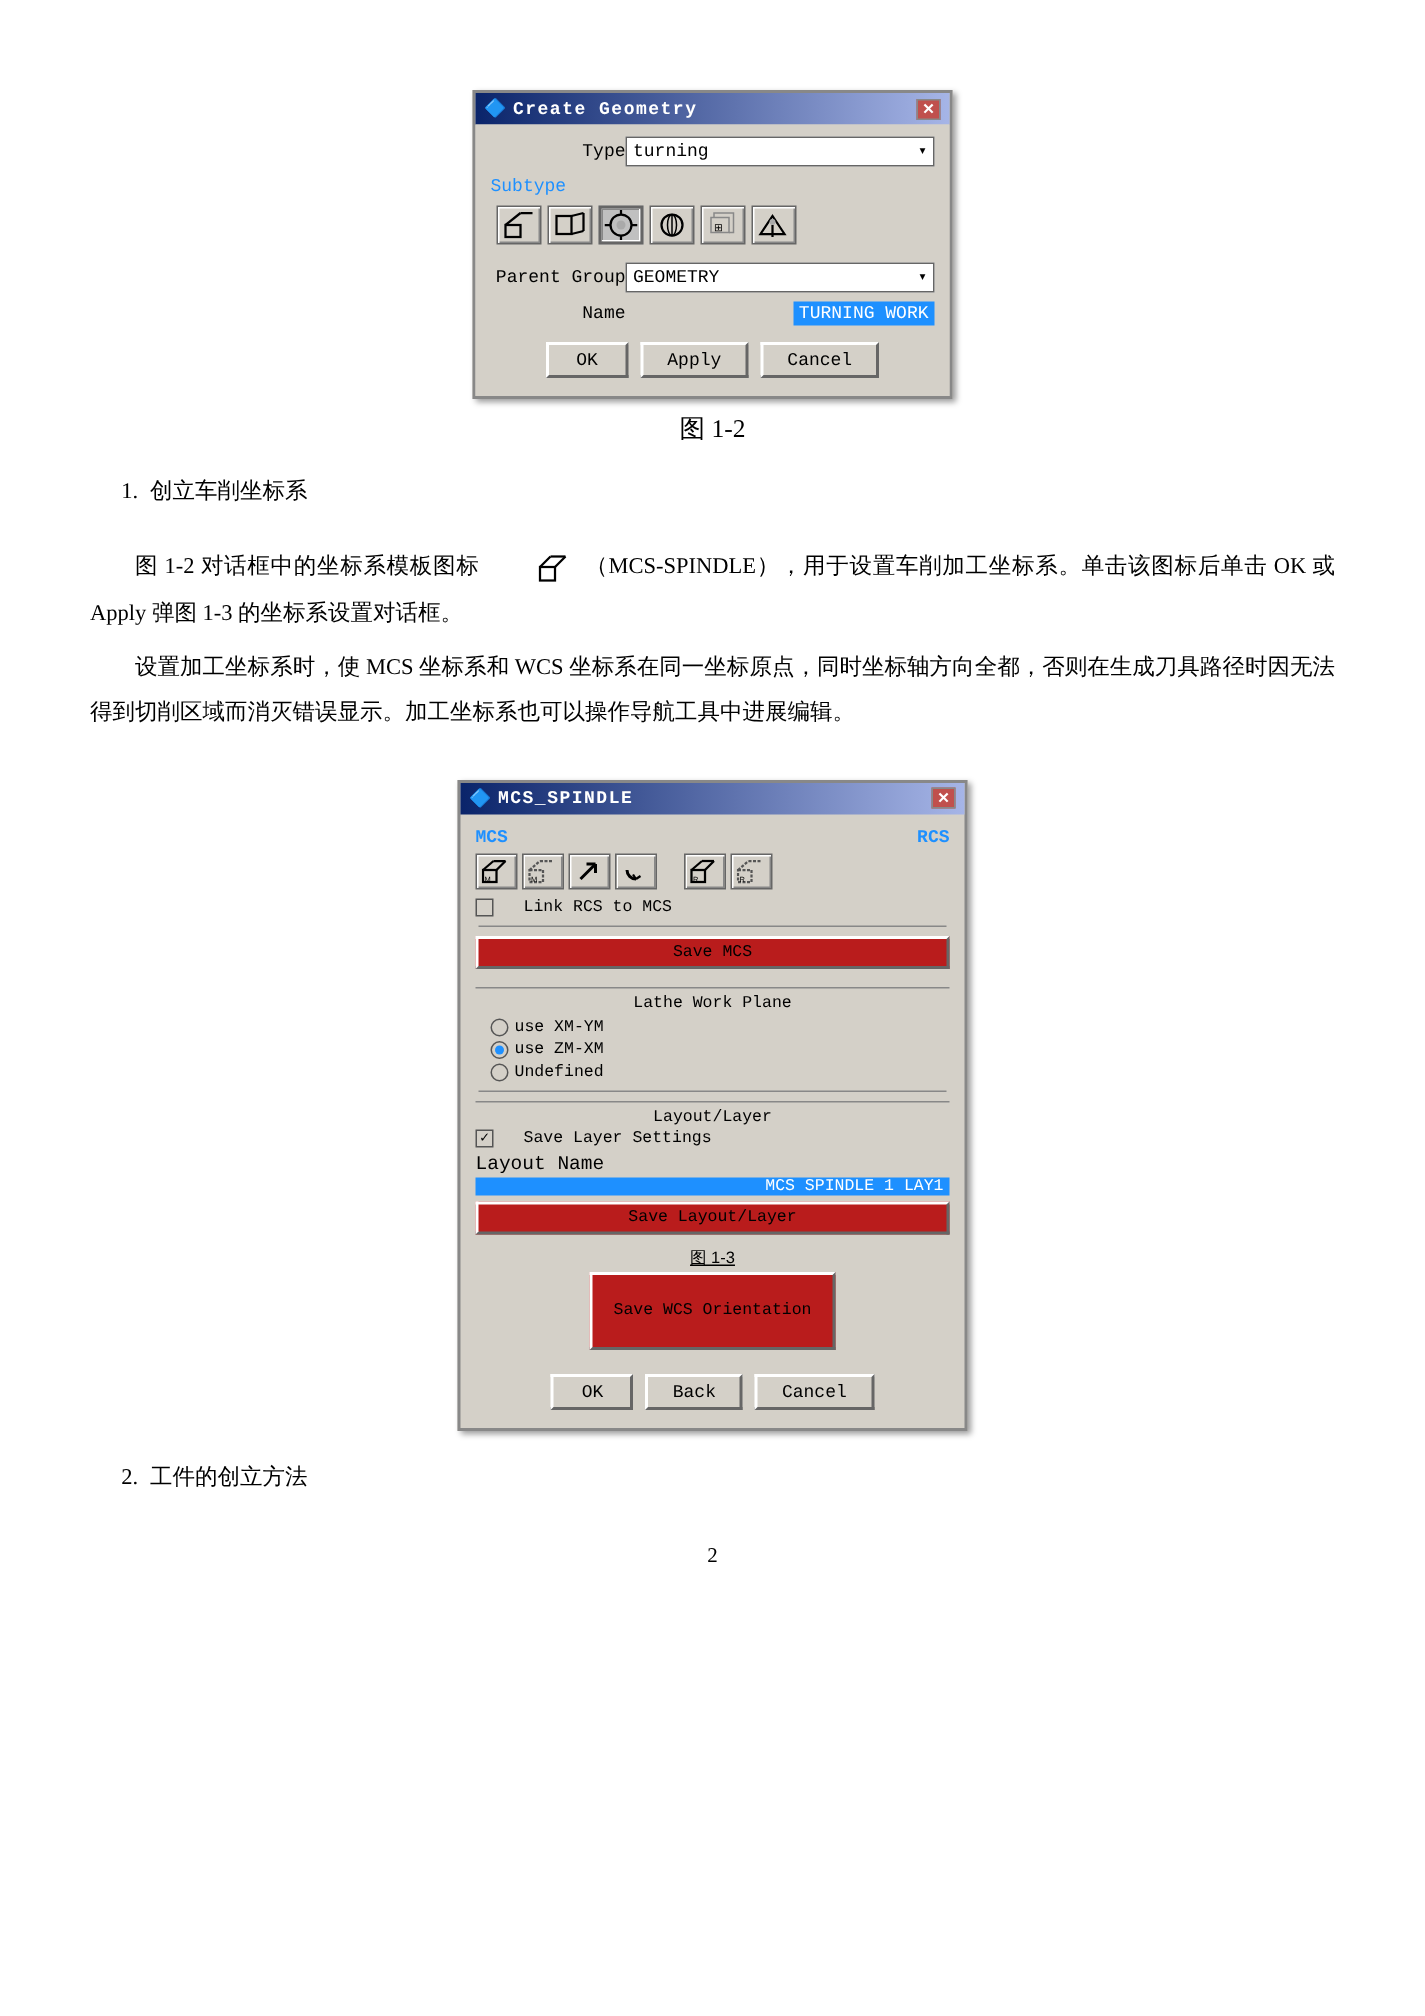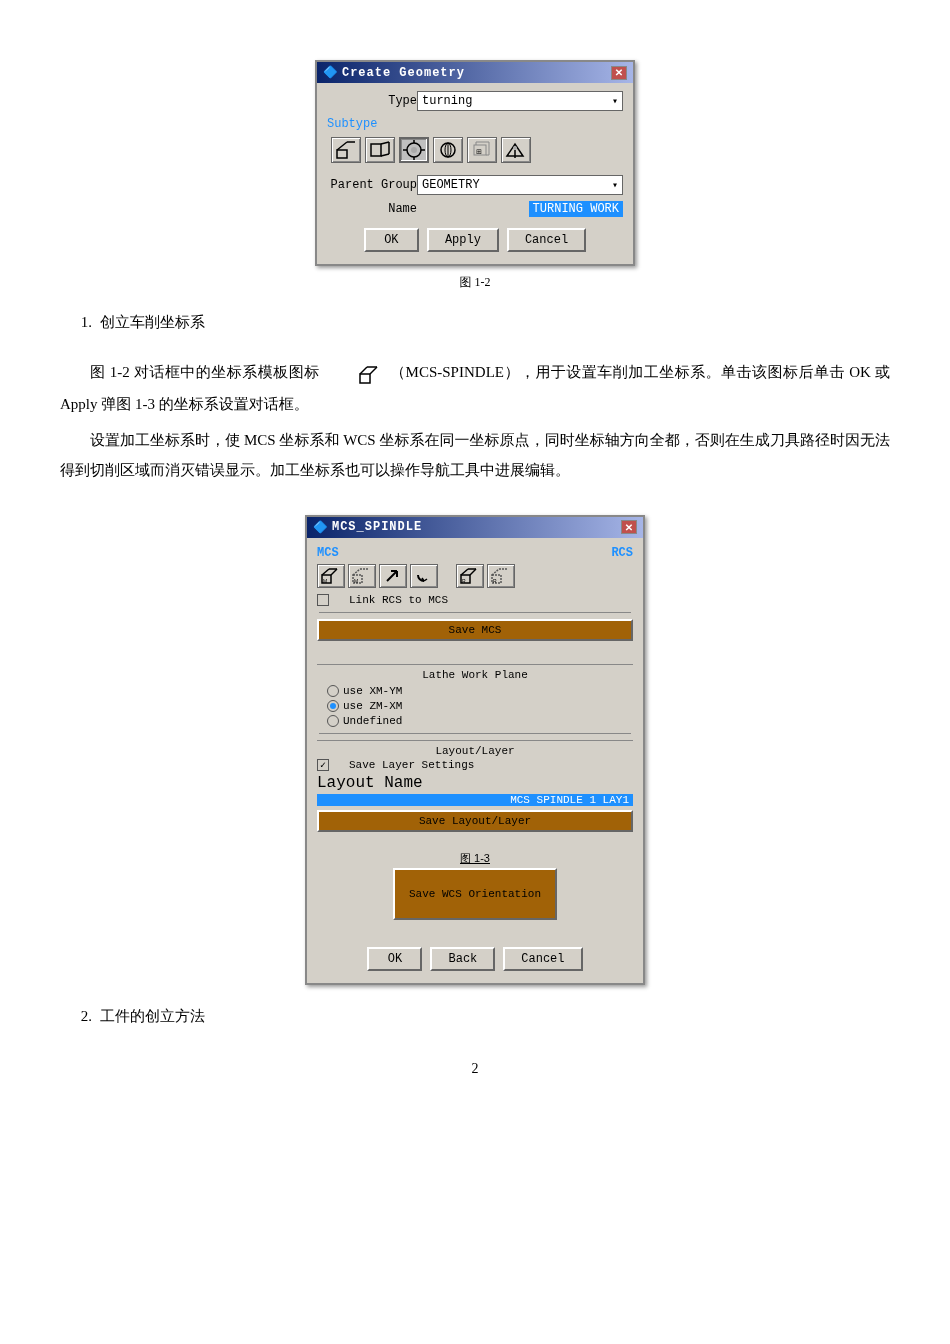--- a/index.html
+++ b/index.html
@@ -134,21 +134,21 @@
       font-size: 12px;
       font-family: 'Courier New', monospace;
       cursor: pointer;
       min-width: 55px;
       text-align: center;
     }
 
     .fig-caption {
       text-align: center;
       font-family: 'SimSun', serif;
-      font-size: 12px;
+      font-size: 17px;
       margin: 4px 0 16px 0;
       color: #000;
     }
 
     
     .text-section {
       margin: 10px 0 20px 0;
       line-height: 2;
     }
     .list-item {
@@ -204,31 +204,31 @@
       font-size: 14px;
       cursor: pointer;
       box-shadow: 1px 1px 0 #fff inset, -1px -1px 0 #888 inset;
     }
     .separator-line {
       border: none;
       border-top: 1px solid #888;
       margin: 6px 2px;
     }
     .mcs-full-btn {
-      background: #a16207;
+      background: #b91c1c;
       border: 2px solid #fff;
       border-right-color: #666;
       border-bottom-color: #666;
       padding: 3px 0;
       font-size: 11px;
       font-family: 'Courier New', monospace;
       cursor: pointer;
       width: 100%;
       text-align: center;
-      margin-bottom: 19px;
+      margin-bottom: 8px;
     }
     .radio-group {
       margin: 4px 0 4px 10px;
     }
     .radio-row {
       display: flex;
       align-items: center;
       gap: 4px;
       margin-bottom: 3px;
       font-family: 'Courier New', monospace;
@@ -282,21 +282,21 @@
       color: white;
       font-family: 'Courier New', monospace;
       font-size: 11px;
       padding: 0 4px;
       width: 100%;
       margin-bottom: 4px;
       text-align: right;
     }
     .layout-label {
       font-family: 'Courier New', monospace;
-      font-size: 16px;
+      font-size: 13px;
       margin-bottom: 2px;
     }
 
     .page-num {
       text-align: center;
       margin-top: 30px;
       font-size: 14px;
     }
 
     .fig-label {

